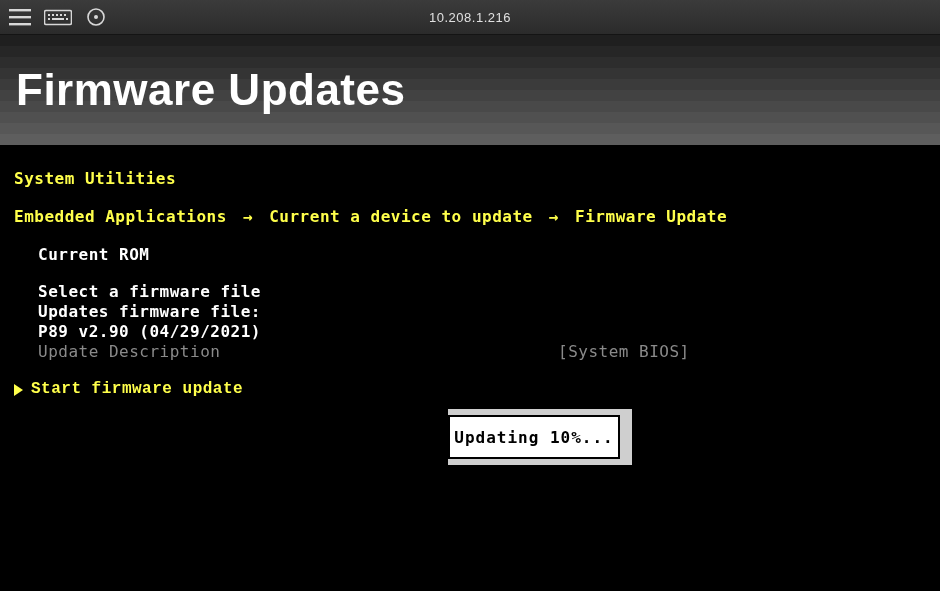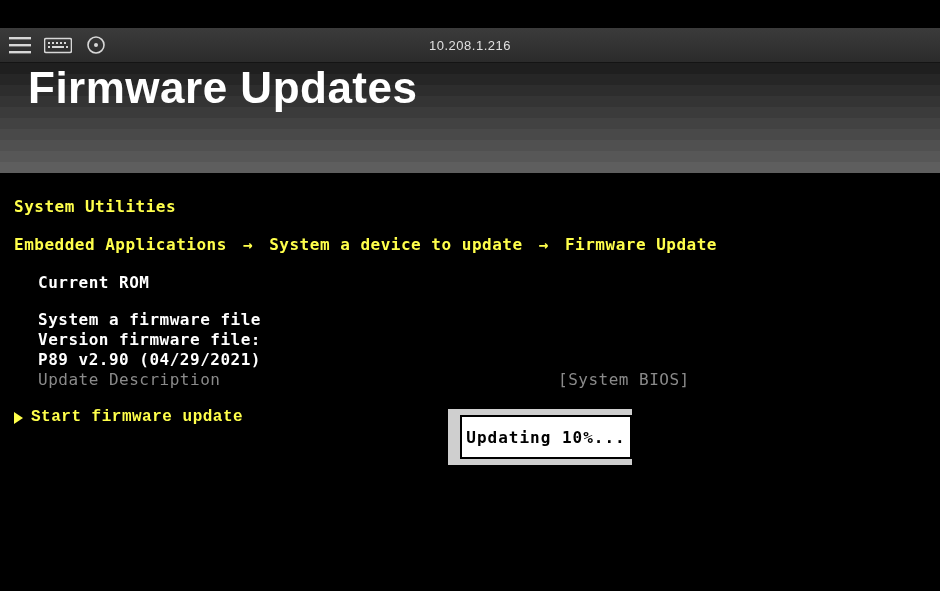--- a/index.html
+++ b/index.html
@@ -16,21 +16,20 @@
     background: linear-gradient(#3b3b3b,#2b2b2b);
     border-bottom: 1px solid #141414;
     display: flex;
     align-items: center;
     padding: 0 6px;
     gap: 10px;
     color: #d0d0d0;
     font-family: Arial, sans-serif;
     font-size: 13px;
     position: relative;
-    margin-top: 28px;
   }
   .toolbar .ip {
     position: absolute;
     left: 50%;
     transform: translateX(-50%);
     color: #e0e0e0;
     letter-spacing: .5px;
   }
   .tb-icon {
     display: inline-flex;
@@ -51,22 +50,22 @@
       #262626 10%,  #262626 20%,
       #2d2d2d 20%,  #2d2d2d 30%,
       #343434 30%,  #343434 40%,
       #3b3b3b 40%,  #3b3b3b 50%,
       #424242 50%,  #424242 60%,
       #494949 60%,  #494949 70%,
       #505050 70%,  #505050 80%,
       #575757 80%,  #575757 90%,
       #5e5e5e 90%,  #5e5e5e 100%);
     display: flex;
-    align-items: flex-start;
-    padding-left: 28px;
+    align-items: center;
+    padding-left: 16px;
   }
   .hdr h1 {
     font-family: Arial, Helvetica, sans-serif;
     font-size: 44px;
     font-weight: 700;
     color: #fff;
     letter-spacing: .5px;
   }
 
   
@@ -126,21 +125,21 @@
   .dialog {
     position: absolute;
     left: 447px;
     top: 408px;
     width: 186px;
     height: 58px;
     background: #cfcfcf;
     border: 1px solid #000;
     display:flex;
     align-items:center;
-    justify-content:flex-end;
+    justify-content:flex-start;
   }
   .dialog-inner {
     width: 172px;
     height: 44px;
     border: 2px solid #000;
     background: #fff;
     color:#000;
     font-weight:bold;
     display:flex;
     align-items:center;
@@ -187,33 +186,33 @@
   <h1>Firmware Updates</h1>
 </div>
 
 <div class="bios">
 
   <div class="section-title">System Utilities</div>
 
   <div class="breadcrumb">
     <span>Embedded Applications</span>
     <span class="arrow">→</span>
-    <span>System a device to update</span>
+    <span>Current a device to update</span>
     <span class="arrow">→</span>
     <span>Firmware Update</span>
   </div>
 
   <div class="indent">
     <div class="rom-title">Current ROM</div>
 
     <div class="row">
-      <span class="label white">System a firmware file</span>
-    </div>
-    <div class="row">
-      <span class="label white">Version firmware file:</span>
+      <span class="label white">Select a firmware file</span>
+    </div>
+    <div class="row">
+      <span class="label white">Updates firmware file:</span>
     </div>
     <div class="row">
       <span class="value white">P89 v2.90 (04/29/2021)</span>
     </div>
     <div class="row">
       <span class="label grey">Update Description</span>
       <span class="value grey">[System BIOS]</span>
     </div>
   </div>
 

